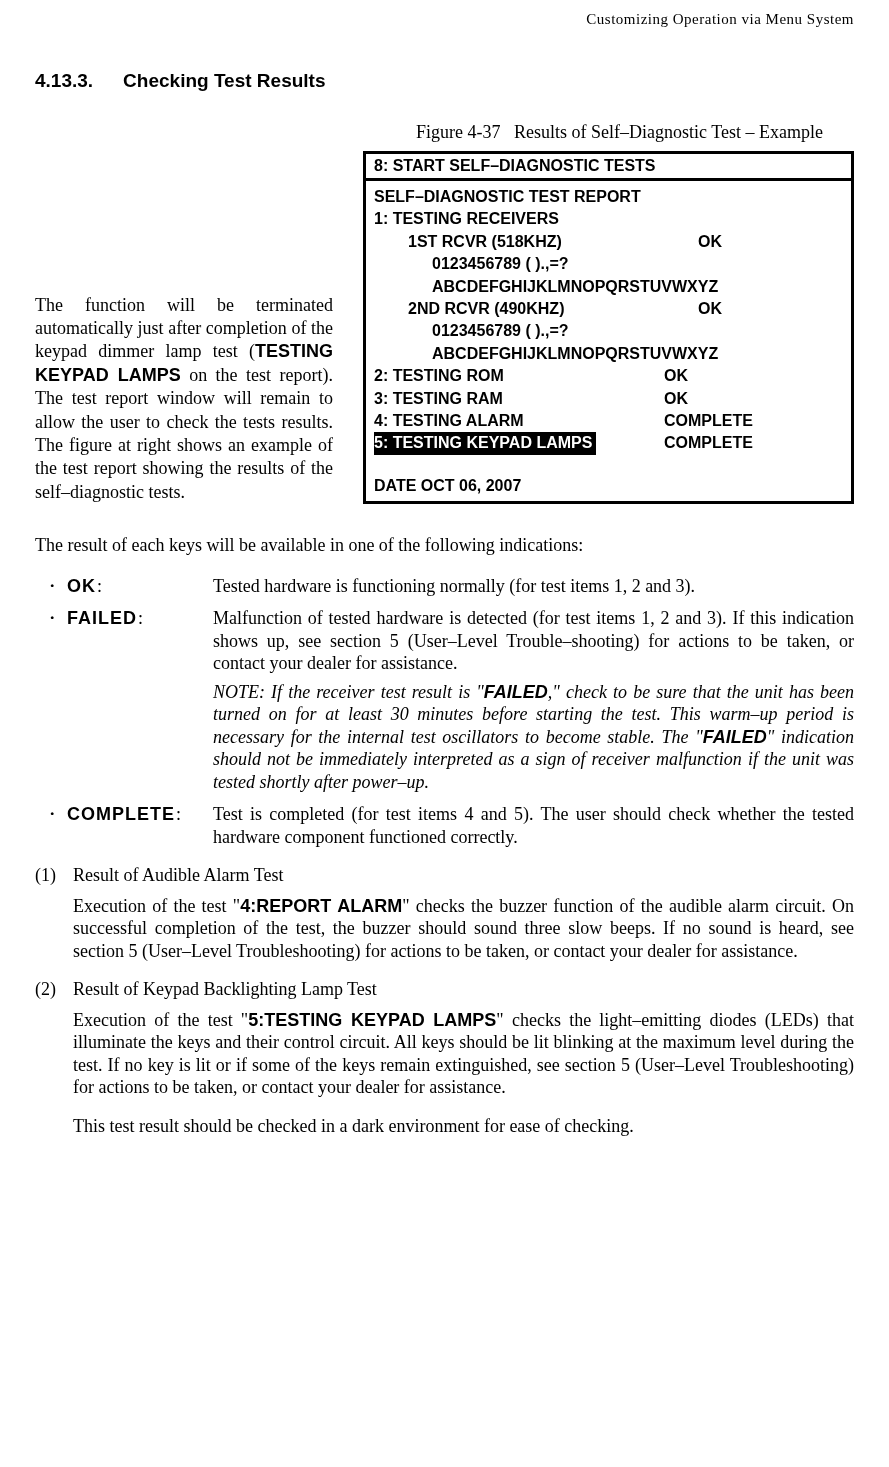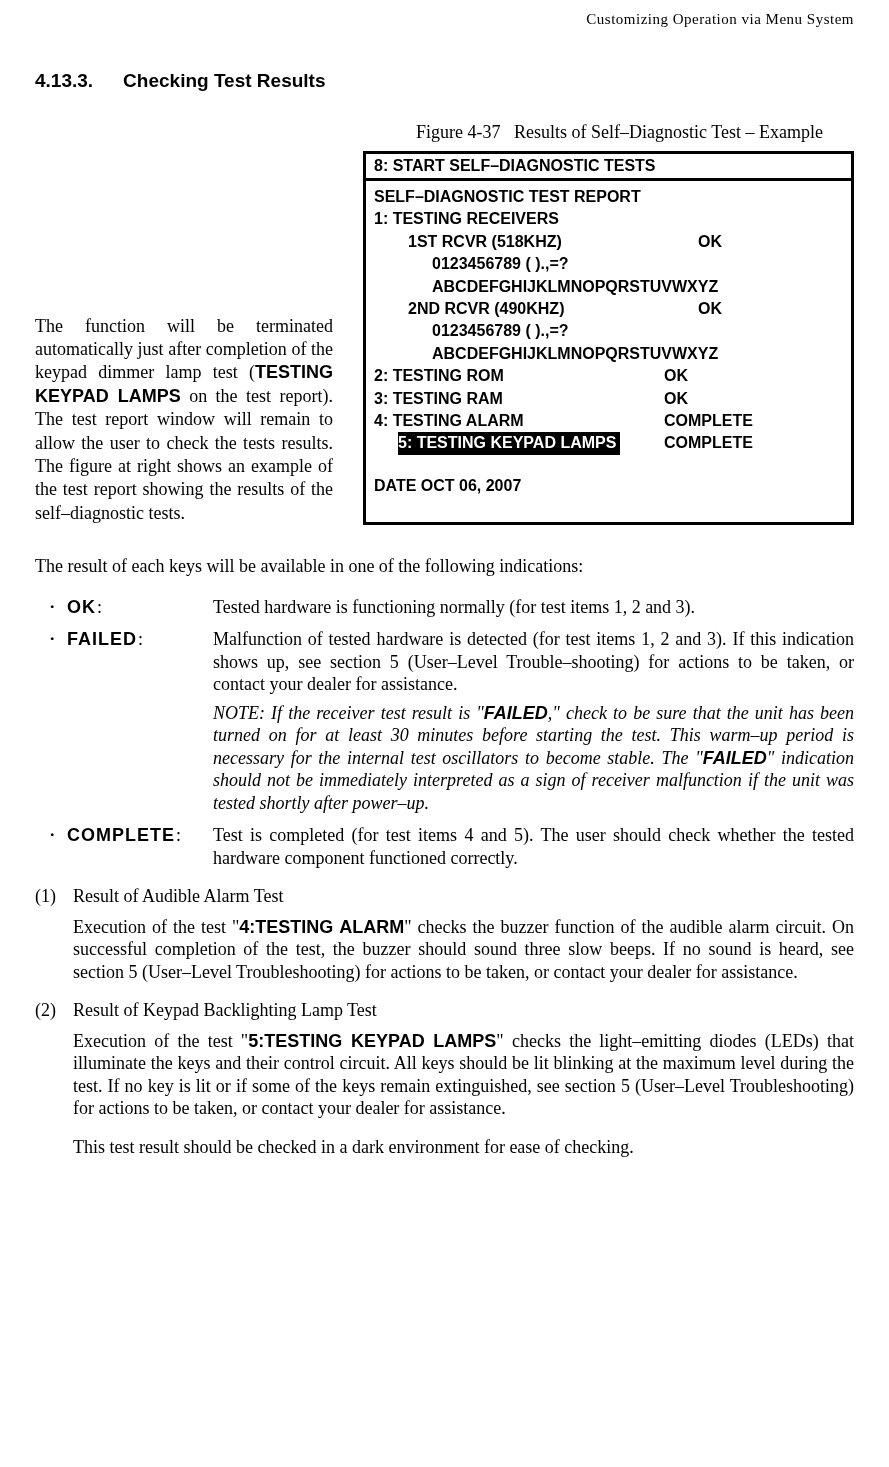--- a/index.html
+++ b/index.html
@@ -52,33 +52,32 @@
     font-family: Arial, sans-serif;
     font-weight: bold;
     font-size: 16px;
     padding: 0;
   }
   .panel-title {
     border-bottom: 3px solid #000;
     padding: 2px 8px;
   }
   .panel-body {
-    padding: 5px 8px 25px;
+    padding: 5px 8px 4px;
     line-height: 1.4;
   }
   .panel-row { display: flex; }
   .panel-row .label { min-width: 290px; }
   .ind1 { padding-left: 34px; }
   .ind2 { padding-left: 58px; }
   .hl {
     background: #000;
     color: #fff;
     padding: 0 4px 0 0;
     display: inline-block;
-    margin-left: 24px;
   }
   .gap { height: 20px; }
   .intro {
     margin-bottom: 18px;
   }
   .defs {
     margin-bottom: 16px;
   }
   .def {
     display: flex;
@@ -203,21 +202,21 @@
     <div class="term"><span class="bullet">・</span><span class="w">COMPLETE</span><span class="colon">:</span></div>
     <div class="desc">Test is completed (for test items 4 and 5). The user should check whether the tested hardware component functioned correctly.</div>
   </div>
 </div>
 
 <div class="sub">
   <div class="n">(1)</div>
   <div class="t">Result of Audible Alarm Test</div>
 </div>
 <div class="sub-body">
-  <span>Execution of the test "</span><span class="b">4:TESTING ALARM</span><span>" checks the buzzer function of the audible alarm circuit. On successful completion of the test, the buzzer should sound three slow beeps. If no sound is heard, see section 5 (User–Level Troubleshooting) for actions to be taken, or contact your dealer for assistance.</span>
+  <span>Execution of the test "</span><span class="b">4:REPORT ALARM</span><span>" checks the buzzer function of the audible alarm circuit. On successful completion of the test, the buzzer should sound three slow beeps. If no sound is heard, see section 5 (User–Level Troubleshooting) for actions to be taken, or contact your dealer for assistance.</span>
 </div>
 
 <div class="sub">
   <div class="n">(2)</div>
   <div class="t">Result of Keypad Backlighting Lamp Test</div>
 </div>
 <div class="sub-body">
   <span>Execution of the test "</span><span class="b">5:TESTING KEYPAD LAMPS</span><span>" checks the light–emitting diodes (LEDs) that illuminate the keys and their control circuit. All keys should be lit blinking at the maximum level during the test. If no key is lit or if some of the keys remain extinguished, see section 5 (User–Level Troubleshooting) for actions to be taken, or contact your dealer for assistance.</span>
 </div>
 <div class="sub-body">This test result should be checked in a dark environment for ease of checking.</div>

